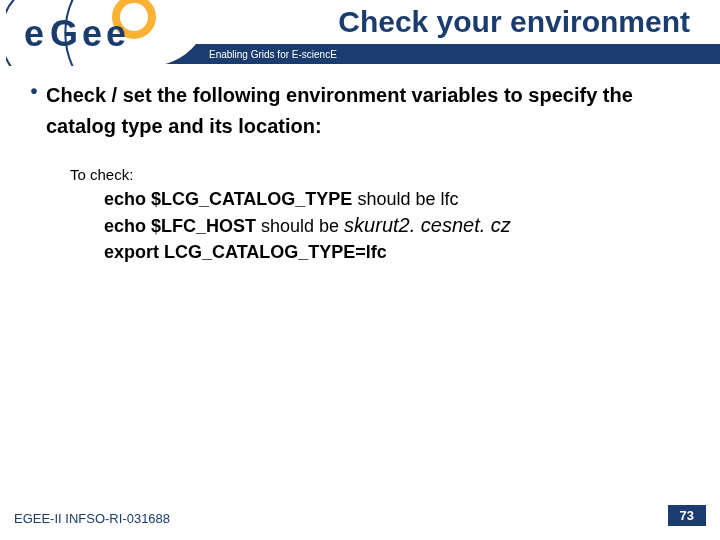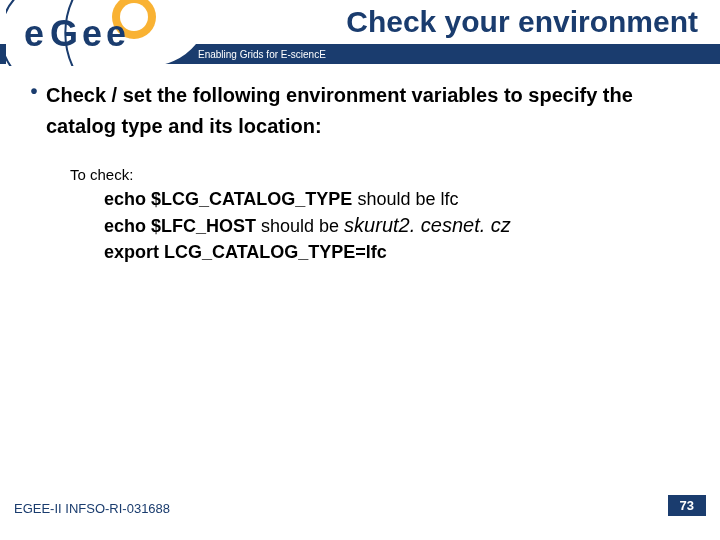--- a/index.html
+++ b/index.html
@@ -19,31 +19,31 @@
   .title-bar {
     position: absolute;
     top: 0;
     left: 0;
     right: 0;
     height: 44px;
     background: #ffffff;
     display: flex;
     align-items: center;
     justify-content: flex-end;
-    padding-right: 22px;
+    padding-right: 30px;
   }
   .title {
     font-size: 30px;
     font-weight: bold;
     color: #1a3c6e;
   }
   .blue-bar {
     position: absolute;
     top: 44px;
-    left: 0;
+    left: 11px;
     right: 0;
     height: 20px;
     background: #1a3c6e;
     display: flex;
     align-items: center;
     padding-left: 198px;
   }
   .tagline {
     color: #ffffff;
     font-size: 10px;
@@ -101,21 +101,21 @@
   }
   .sub2 .cmd {
     font-weight: bold;
   }
   .sub2 .val-small {
     font-size: 20px;
     font-style: italic;
   }
   .footer {
     position: absolute;
-    bottom: 24px;
+    bottom: 14px;
     left: 14px;
     right: 14px;
     display: flex;
     justify-content: space-between;
     align-items: flex-end;
   }
   .footer-left {
     font-size: 13px;
     color: #1a3c6e;
   }

